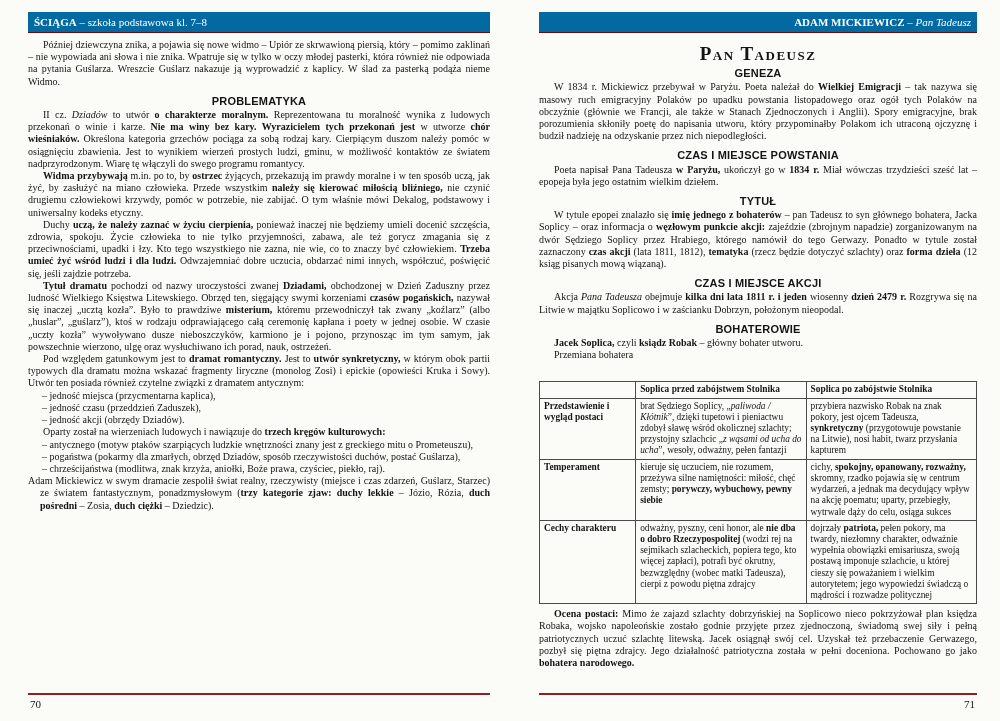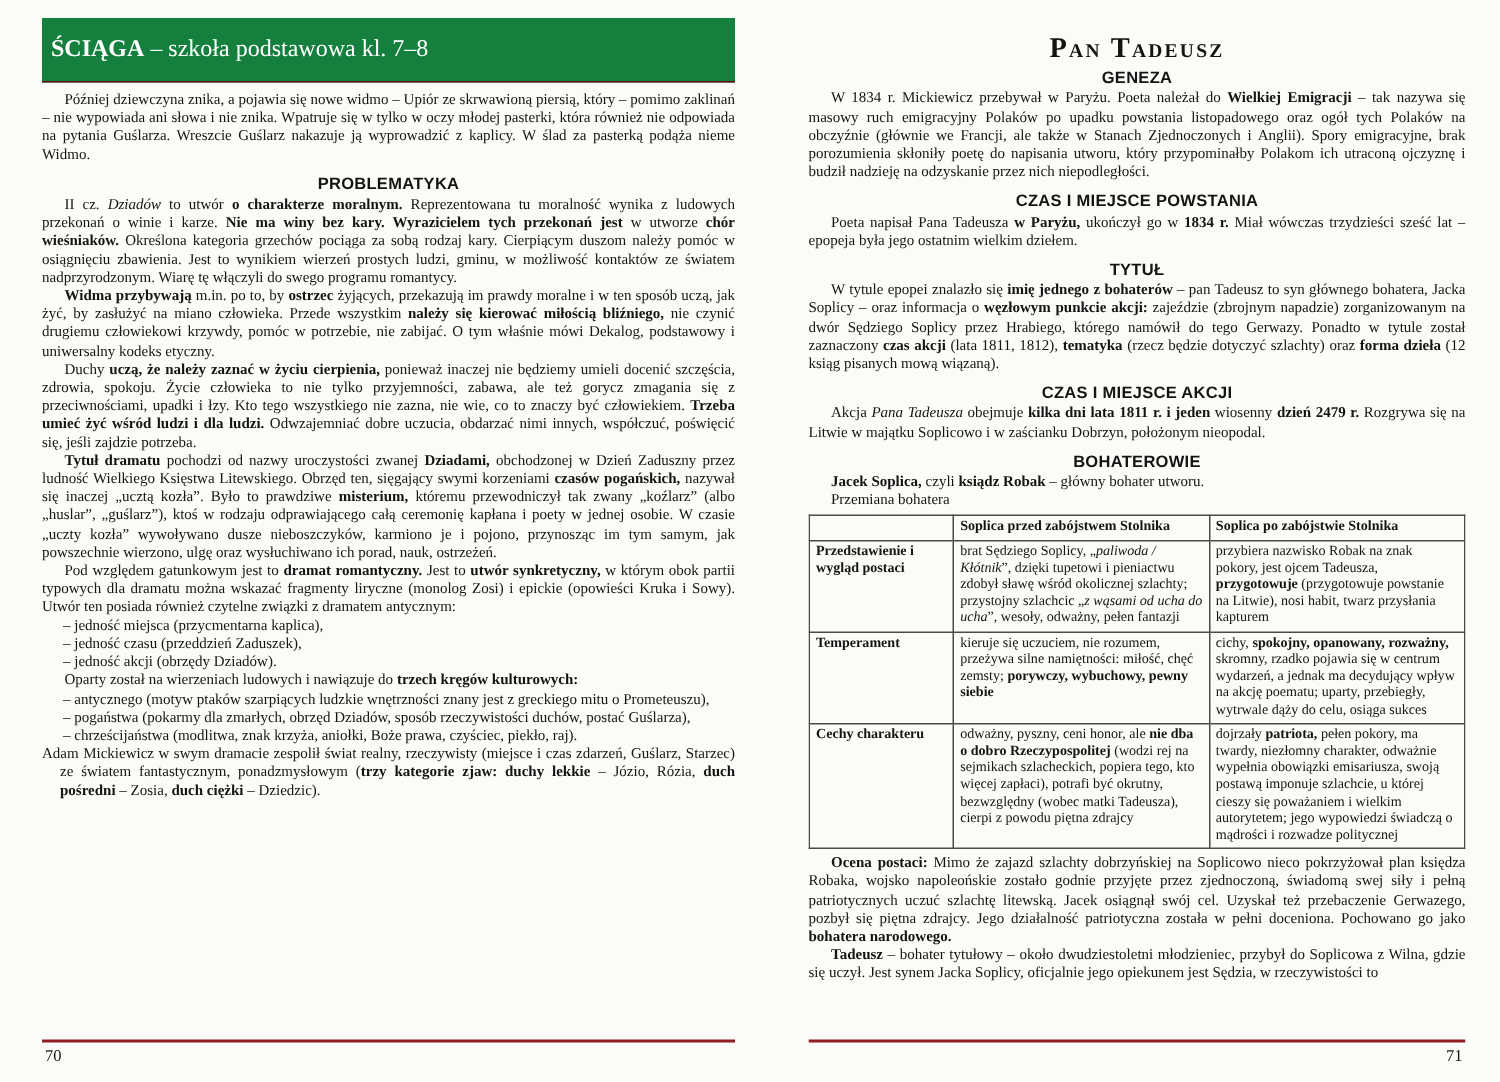--- a/index.html
+++ b/index.html
@@ -6,22 +6,22 @@
   body{
     width:1000px;height:721px;position:relative;background:#fbfbf8;
     font-family:"Liberation Serif", serif;color:#141414;
     -webkit-font-smoothing:antialiased;
   }
   .page{position:absolute;top:12px;height:700px;background:#fbfbf8;overflow:hidden;}
   .page-left{left:28px;width:462px;}
   .page-right{left:539px;width:438px;}
 
   .runhead{
-    height:18px;line-height:18px;background:#15803d;color:#ffffff;
-    font-size:16px;padding:12px 6px;border-bottom:1px solid #5e1013;
+    height:18px;line-height:18px;background:#0369a1;color:#ffffff;
+    font-size:11px;padding:1px 6px;border-bottom:1px solid #5e1013;
     white-space:nowrap;overflow:hidden;
   }
   .runhead-right{text-align:right;}
 
   .body-col{padding:6px 0 0 0;font-size:10px;line-height:12.2px;text-align:justify;}
 
   p{margin:0;text-indent:15px;}
   .hang{text-indent:-12px;padding-left:12px;}
   .li{margin:0 0 0 14px;padding-left:10px;text-indent:-10px;text-align:justify;}
 
@@ -30,21 +30,21 @@
     font-size:11px;margin:7px 0 2px 0;letter-spacing:.2px;text-align:center;text-indent:0;
   }
   .book-title{
     text-align:center;font-variant:small-caps;font-weight:700;
     font-size:19px;letter-spacing:1.5px;margin:9px 0 2px 0;
   }
   .lead{text-indent:15px;}
   .subhead{font-weight:400;text-indent:15px;margin:0;}
 
   table.cmp{
-    width:100%;border-collapse:collapse;margin-top:3px;
+    width:100%;border-collapse:collapse;margin-top:20px;
     font-size:9.4px;line-height:11.2px;
   }
   table.cmp th, table.cmp td{
     border:1px solid #4a4a4a;vertical-align:top;padding:2px 4px;text-align:left;
   }
   table.cmp th{font-weight:700;}
   td.rowlabel{font-weight:700;}
   col.c1{width:22%;} col.c2{width:39%;} col.c3{width:39%;}
 
   .pagefoot{position:absolute;left:0;right:0;bottom:2px;}
@@ -77,20 +77,23 @@
     <div class="li">– chrześcijaństwa (modlitwa, znak krzyża, aniołki, Boże prawa, czyściec, piekło, raj).</div>
     <p class="hang">Adam Mickiewicz w swym dramacie zespolił świat realny, rzeczywisty (miejsce i czas zdarzeń, Guślarz, Starzec) ze światem fantastycznym, ponadzmysłowym (<b>trzy kategorie zjaw: duchy lekkie</b> – Józio, Rózia, <b>duch pośredni</b> – Zosia, <b>duch ciężki</b> – Dziedzic).</p>
   </div>
   <div class="pagefoot">
     <div class="footrule"></div>
     <div class="pagenum pn-left">70</div>
   </div>
 </div>
 
 <div class="page page-right">
+  <div class="runhead runhead-right">
+    <span><b>ADAM MICKIEWICZ</b> – <i>Pan Tadeusz</i></span>
+  </div>
   <div class="body-col">
     <div class="book-title">Pan Tadeusz</div>
 
     <h2 class="sec">GENEZA</h2>
     <p>W 1834 r. Mickiewicz przebywał w Paryżu. Poeta należał do <b>Wielkiej Emigracji</b> – tak nazywa się masowy ruch emigracyjny Polaków po upadku powstania listopadowego oraz ogół tych Polaków na obczyźnie (głównie we Francji, ale także w Stanach Zjednoczonych i Anglii). Spory emigracyjne, brak porozumienia skłoniły poetę do napisania utworu, który przypominałby Polakom ich utraconą ojczyznę i budził nadzieję na odzyskanie przez nich niepodległości.</p>
 
     <h2 class="sec">CZAS I MIEJSCE POWSTANIA</h2>
     <p>Poeta napisał Pana Tadeusza <b>w Paryżu,</b> ukończył go w <b>1834 r.</b> Miał wówczas trzydzieści sześć lat – epopeja była jego ostatnim wielkim dziełem.</p>
 
     <h2 class="sec">TYTUŁ</h2>
@@ -111,35 +114,34 @@
         </colgroup>
       <tbody>
           <tr>
         <th></th>
         <th>Soplica przed zabójstwem Stolnika</th>
         <th>Soplica po zabójstwie Stolnika</th>
       </tr>
       <tr>
         <td class="rowlabel">Przedstawienie i wygląd postaci</td>
         <td>brat Sędziego Soplicy, „<i>paliwoda / Kłótnik</i>”, dzięki tupetowi i pieniactwu zdobył sławę wśród okolicznej szlachty; przystojny szlachcic „<i>z wąsami od ucha do ucha</i>”, wesoły, odważny, pełen fantazji</td>
-        <td>przybiera nazwisko Robak na znak pokory, jest ojcem Tadeusza, <b>przygotowuje</b> (przygotowuje powstanie na Litwie), nosi habit, twarz przysłania kapturem</td>
+        <td>przybiera nazwisko Robak na znak pokory, jest ojcem Tadeusza, <b>synkretyczny</b> (przygotowuje powstanie na Litwie), nosi habit, twarz przysłania kapturem</td>
       </tr>
       <tr>
         <td class="rowlabel">Temperament</td>
         <td>kieruje się uczuciem, nie rozumem, przeżywa silne namiętności: miłość, chęć zemsty; <b>porywczy, wybuchowy, pewny siebie</b></td>
         <td>cichy, <b>spokojny, opanowany, rozważny,</b> skromny, rzadko pojawia się w centrum wydarzeń, a jednak ma decydujący wpływ na akcję poematu; uparty, przebiegły, wytrwale dąży do celu, osiąga sukces</td>
       </tr>
       <tr>
         <td class="rowlabel">Cechy charakteru</td>
         <td>odważny, pyszny, ceni honor, ale <b>nie dba o dobro Rzeczypospolitej</b> (wodzi rej na sejmikach szlacheckich, popiera tego, kto więcej zapłaci), potrafi być okrutny, bezwzględny (wobec matki Tadeusza), cierpi z powodu piętna zdrajcy</td>
         <td>dojrzały <b>patriota,</b> pełen pokory, ma twardy, niezłomny charakter, odważnie wypełnia obowiązki emisariusza, swoją postawą imponuje szlachcie, u której cieszy się poważaniem i wielkim autorytetem; jego wypowiedzi świadczą o mądrości i rozwadze politycznej</td>
       </tr>
     </tbody>
       </table>
 
     <p style="margin-top:4px"><b>Ocena postaci:</b> Mimo że zajazd szlachty dobrzyńskiej na Soplicowo nieco pokrzyżował plan księdza Robaka, wojsko napoleońskie zostało godnie przyjęte przez zjednoczoną, świadomą swej siły i pełną patriotycznych uczuć szlachtę litewską. Jacek osiągnął swój cel. Uzyskał też przebaczenie Gerwazego, pozbył się piętna zdrajcy. Jego działalność patriotyczna została w pełni doceniona. Pochowano go jako <b>bohatera narodowego.</b></p>
-    <p><b>Tadeusz</b> – bohater tytułowy – około dwudziestoletni młodzieniec, przybył do Soplicowa z Wilna, gdzie się uczył. Jest synem Jacka Soplicy, oficjalnie jego opiekunem jest Sędzia, w rzeczywistości to</p>
   </div>
   <div class="pagefoot">
     <div class="footrule"></div>
     <div class="pagenum pn-right">71</div>
   </div>
 </div>
 
 </body></html>

